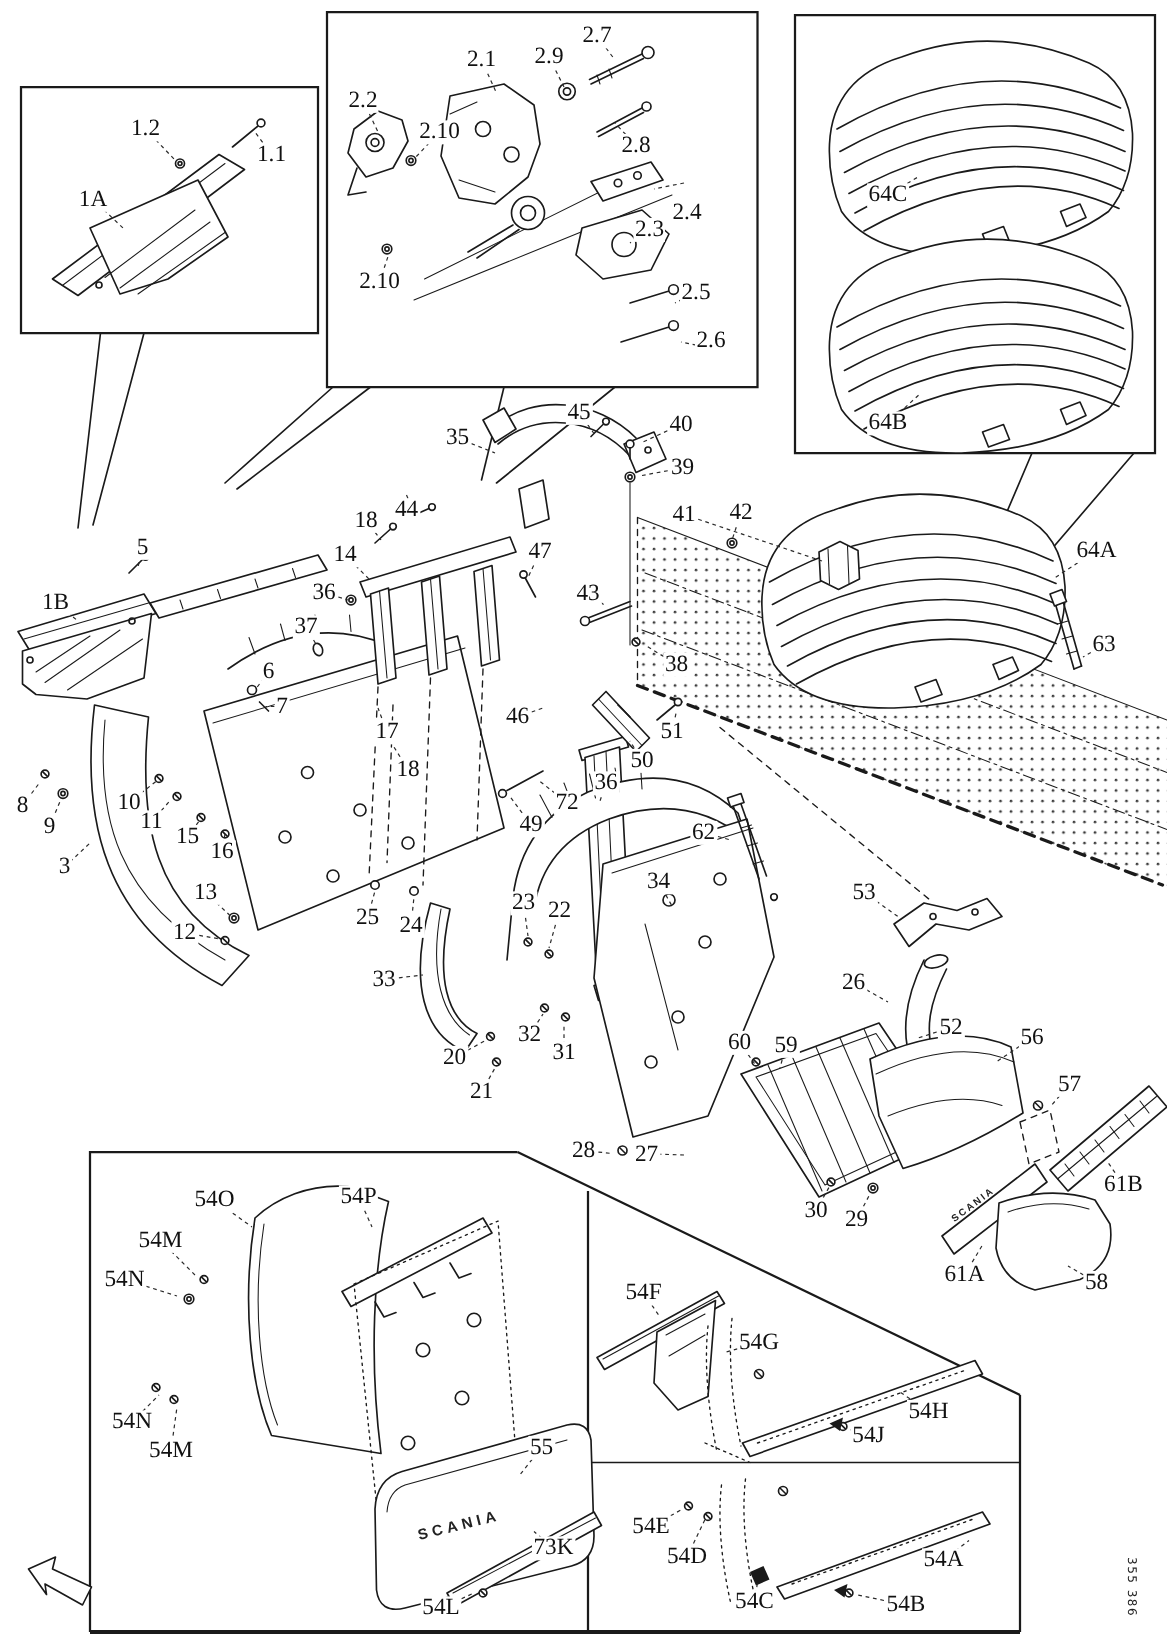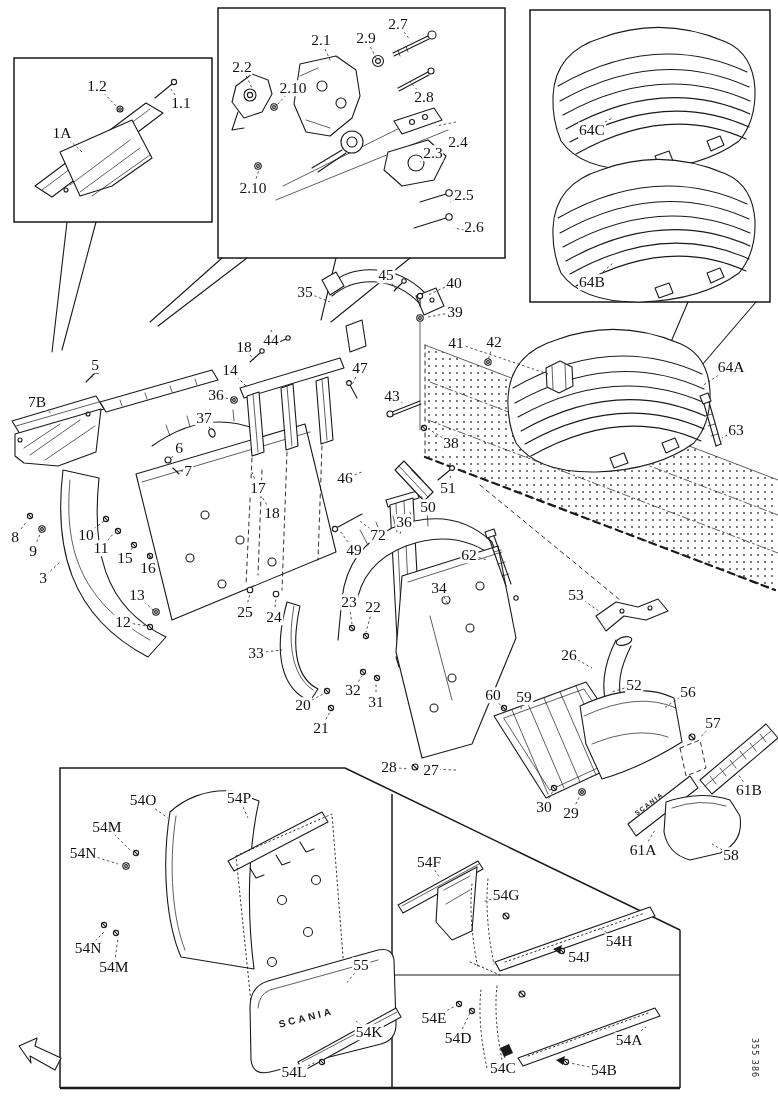--- a/index.html
+++ b/index.html
@@ -551,21 +551,21 @@
       <span class="callout" style="left: 216px; top: 395px;">36</span>
       <span class="callout" style="left: 204px; top: 418px;">37</span>
       <span class="callout" style="left: 456px; top: 343px;">41</span>
       <span class="callout" style="left: 494px; top: 342px;">42</span>
       <span class="callout" style="left: 360px; top: 368px;">47</span>
       <span class="callout" style="left: 392px; top: 396px;">43</span>
       <span class="callout" style="left: 451px; top: 443px;">38</span>
       <span class="callout" style="left: 731px; top: 367px;">64A</span>
       <span class="callout" style="left: 736px; top: 430px;">63</span>
       <span class="callout" style="left: 95px; top: 365px;">5</span>
-      <span class="callout" style="left: 37px; top: 402px;">7B</span>
+      <span class="callout" style="left: 37px; top: 402px;">1B</span>
       <span class="callout" style="left: 179px; top: 448px;">6</span>
       <span class="callout" style="left: 188px; top: 471px;">7</span>
       <span class="callout" style="left: 15px; top: 537px;">8</span>
       <span class="callout" style="left: 33px; top: 551px;">9</span>
       <span class="callout" style="left: 86px; top: 535px;">10</span>
       <span class="callout" style="left: 101px; top: 548px;">11</span>
       <span class="callout" style="left: 125px; top: 558px;">15</span>
       <span class="callout" style="left: 148px; top: 568px;">16</span>
       <span class="callout" style="left: 43px; top: 578px;">3</span>
       <span class="callout" style="left: 137px; top: 595px;">13</span>
@@ -603,21 +603,21 @@
       <span class="callout" style="left: 749px; top: 790px;">61B</span>
       <span class="callout" style="left: 643px; top: 850px; text-align: right;">61A</span>
       <span class="callout" style="left: 731px; top: 855px;">58</span>
       <span class="callout" style="left: 143px; top: 800px;">54O</span>
       <span class="callout" style="left: 239px; top: 798px;">54P</span>
       <span class="callout" style="left: 107px; top: 827px;">54M</span>
       <span class="callout" style="left: 83px; top: 853px;">54N</span>
       <span class="callout" style="left: 88px; top: 948px;">54N</span>
       <span class="callout" style="left: 114px; top: 967px;">54M</span>
       <span class="callout" style="left: 361px; top: 965px;">55</span>
-      <span class="callout" style="left: 369px; top: 1032px;">54K</span>
+      <span class="callout" style="left: 369px; top: 1032px;">73K</span>
       <span class="callout" style="left: 294px; top: 1072px;">54L</span>
       <span class="callout" style="left: 429px; top: 862px;">54F</span>
       <span class="callout" style="left: 506px; top: 895px;">54G</span>
       <span class="callout" style="left: 619px; top: 941px;">54H</span>
       <span class="callout" style="left: 579px; top: 957px;">54J</span>
       <span class="callout" style="left: 434px; top: 1018px;">54E</span>
       <span class="callout" style="left: 458px; top: 1038px;">54D</span>
       <span class="callout" style="left: 503px; top: 1068px;">54C</span>
       <span class="callout" style="left: 604px; top: 1070px;">54B</span>
       <span class="callout" style="left: 629px; top: 1040px;">54A</span>

